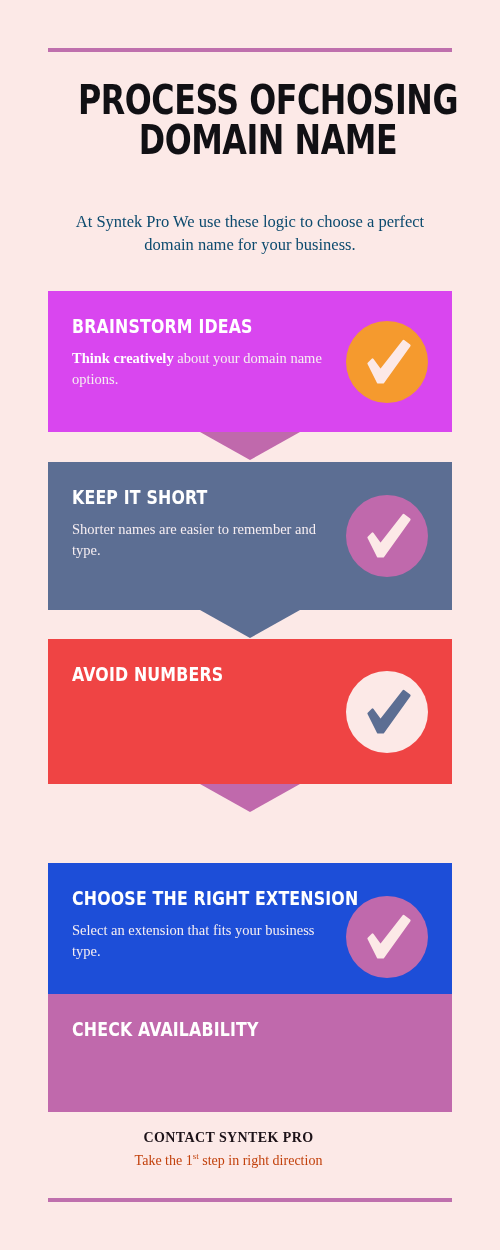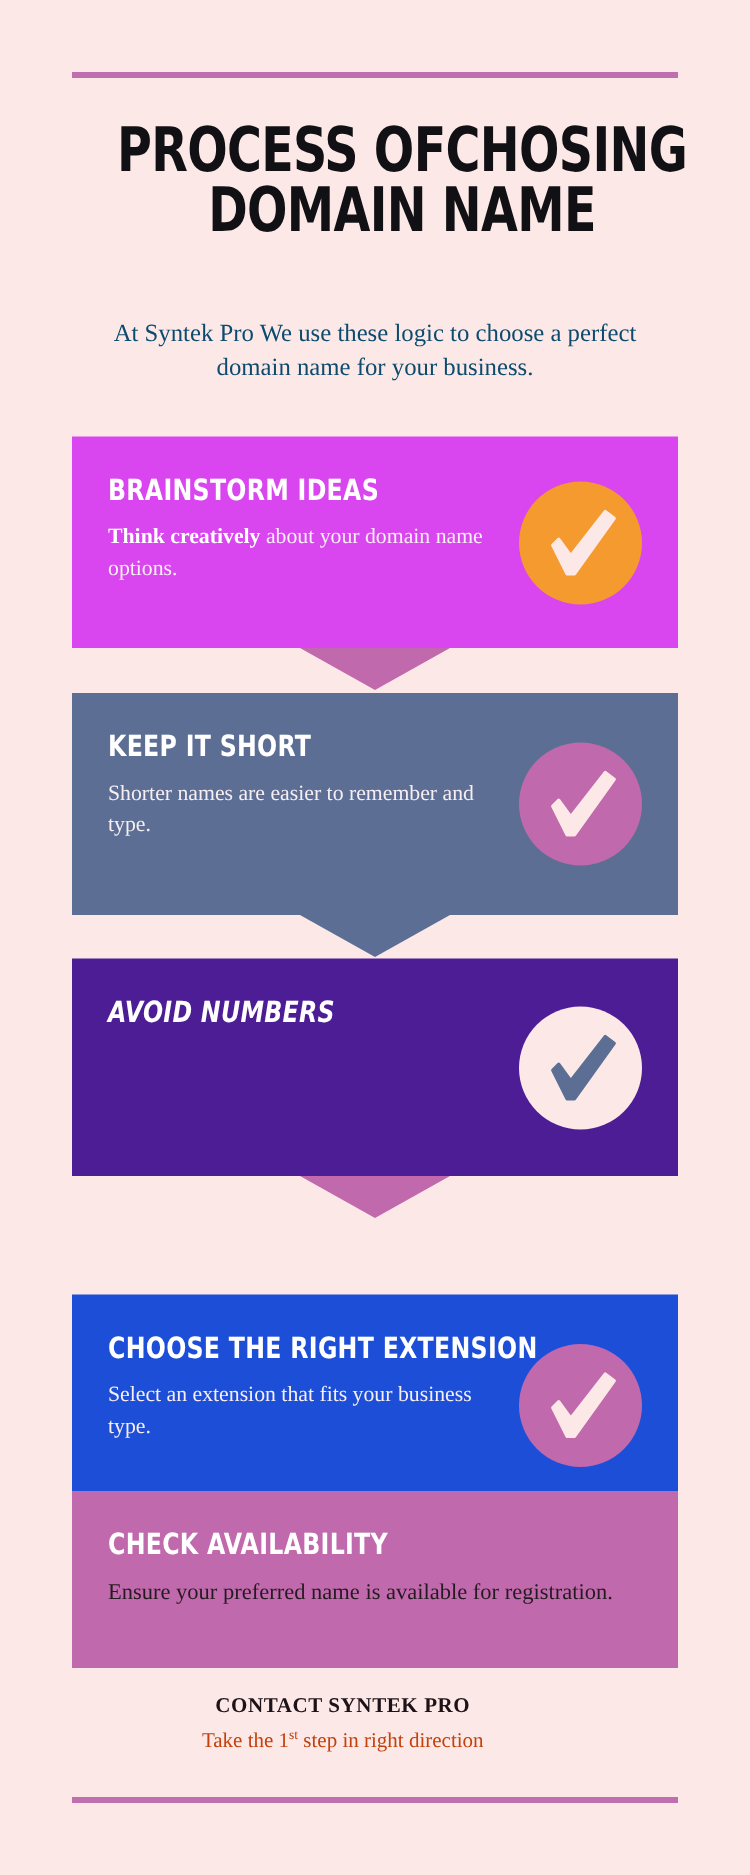--- a/index.html
+++ b/index.html
@@ -192,21 +192,21 @@
           <div class="card-title">KEEP IT SHORT</div>
           <div class="card-desc"><span>Shorter names are easier to remember and type.</span></div>
           <div class="badge" style="background: rgb(192, 105, 172);">
             <svg viewBox="0 0 82 82">
               <path d="M22.5 42.5 L26.5 38.5 L34.5 49.5 L57.5 20.0 L63.5 24.5 L37.0 61.5 L32.0 61.5 Z" fill="#fce9e7" stroke="#fce9e7" stroke-width="2.2" stroke-linejoin="round"></path>
             </svg>
           </div>
         </div>
         <div class="card-notch"></div>
       </div>
-      <div class="card v-pink" style="top: 639px; height: 145px; background: #4c1d95; color: rgb(192, 105, 172); font-style: italic;">
+      <div class="card v-pink" style="top: 639px; height: 145px; background: #ef4444; color: rgb(192, 105, 172);">
         <div class="card-body">
           <div class="card-title">AVOID NUMBERS</div>
           <div class="badge" style="background: rgb(252, 233, 231);">
             <svg viewBox="0 0 82 82">
               <path d="M22.5 42.5 L26.5 38.5 L34.5 49.5 L57.5 20.0 L63.5 24.5 L37.0 61.5 L32.0 61.5 Z" fill="#5c6e93" stroke="#5c6e93" stroke-width="2.2" stroke-linejoin="round"></path>
             </svg>
           </div>
         </div>
         <div class="card-notch"></div>
       </div>
@@ -218,21 +218,20 @@
             <svg viewBox="0 0 82 82">
               <path d="M22.5 42.5 L26.5 38.5 L34.5 49.5 L57.5 20.0 L63.5 24.5 L37.0 61.5 L32.0 61.5 Z" fill="#fce9e7" stroke="#fce9e7" stroke-width="2.2" stroke-linejoin="round"></path>
             </svg>
           </div>
         </div>
         <div class="card-notch"></div>
       </div>
       <div class="card v-pink card-last" style="top: 994px; height: 118px; background: rgb(192, 105, 172); color: rgb(192, 105, 172);">
         <div class="card-body">
           <div class="card-title">CHECK AVAILABILITY</div>
-          <div class="card-desc"><span>Ensure your preferred name is available for registration.</span></div>
         </div>
       </div>
     </div>
 
   <div class="footer">
     <div class="footer-title">CONTACT SYNTEK PRO</div>
     <div class="footer-sub">
       <span>Take the 1</span><sup>st</sup><span> step in right direction</span>
     </div>
   </div>

